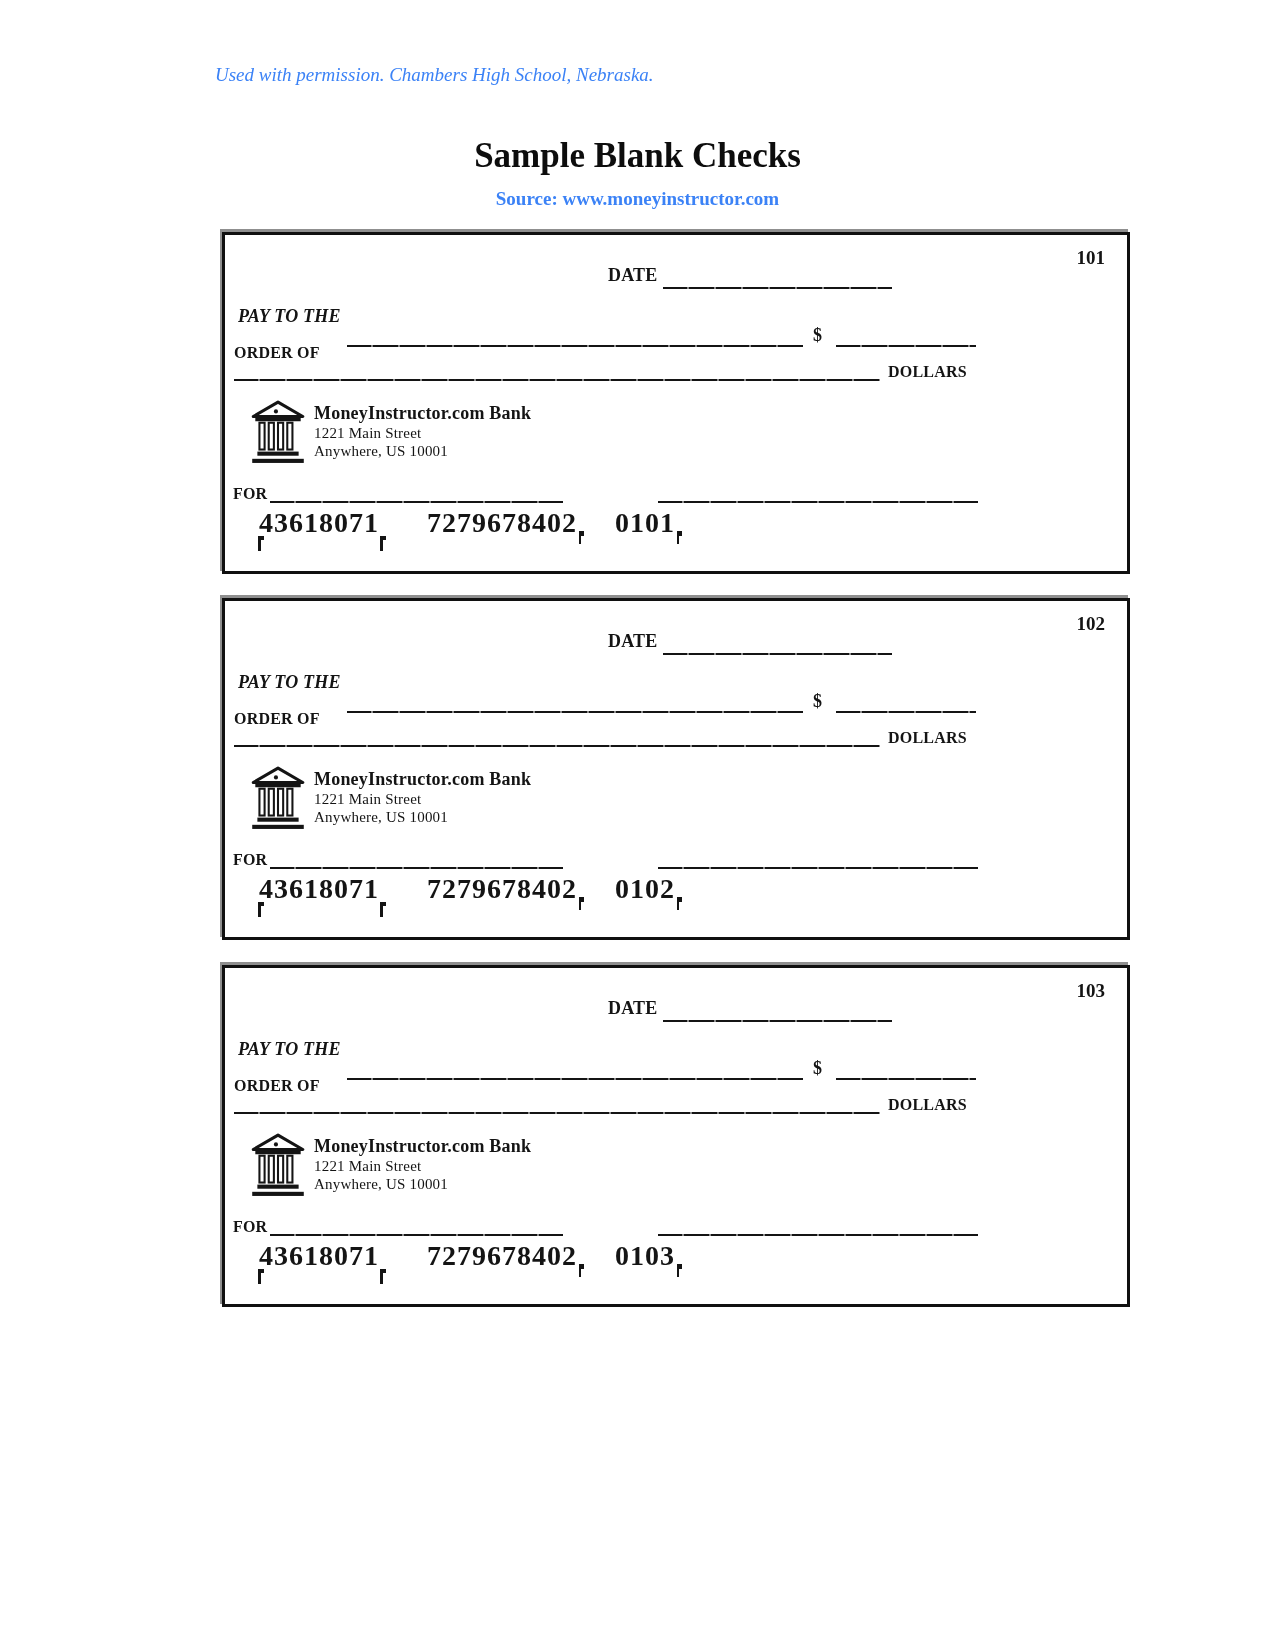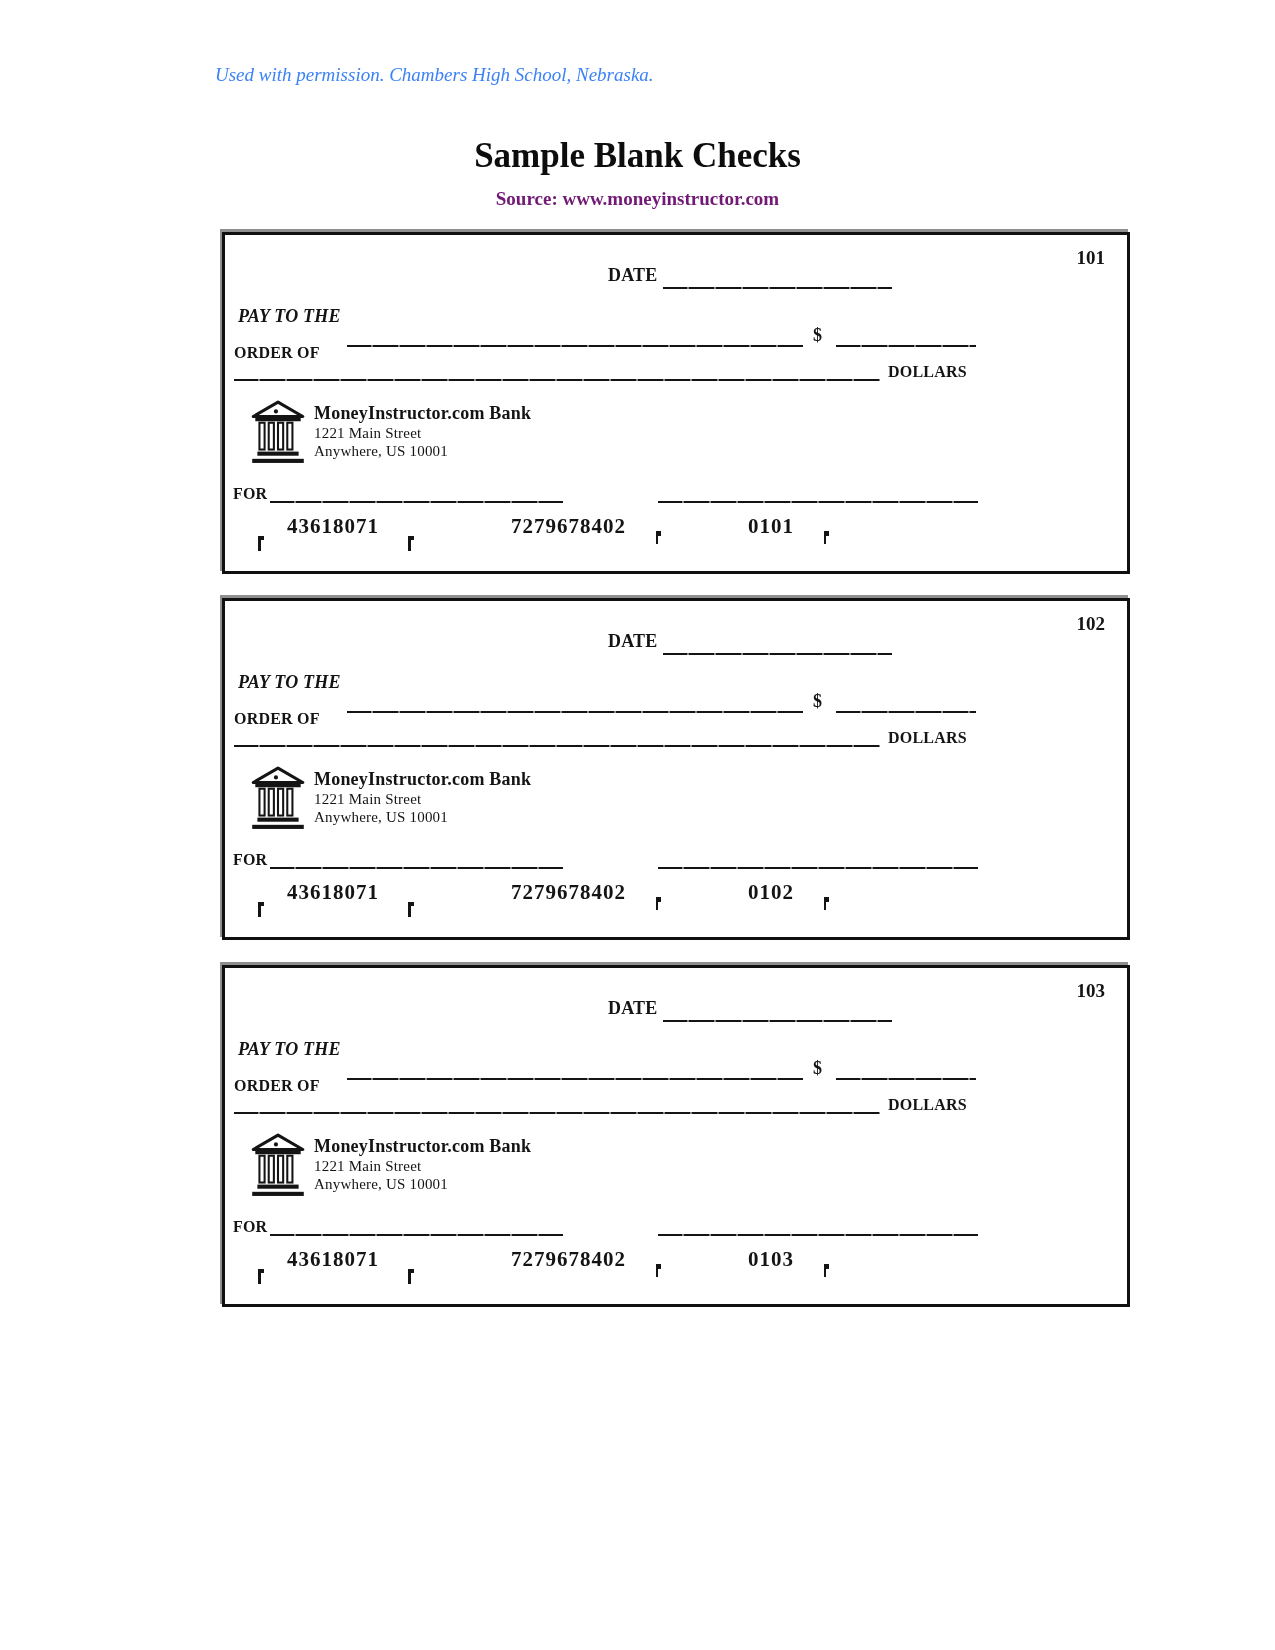--- a/index.html
+++ b/index.html
@@ -13,21 +13,21 @@
   .note {
     position: absolute; left: 215px; top: 64px;
     font-style: italic; font-size: 19px; color: #3b82f6;
   }
   .title {
     position: absolute; left: 0; top: 136px; width: 100%;
     text-align: center; font-size: 35px; font-weight: bold; color: #0d0d0d;
   }
   .source {
     position: absolute; left: 0; top: 188px; width: 100%;
-    text-align: center; font-size: 19px; font-weight: bold; color: #701a75;
+    text-align: center; font-size: 19px; font-weight: bold; color: #3b82f6;
   }
 
   .check {
     position: absolute; left: 222px; width: 908px; height: 342px;
     border: 3px solid #101010;
     background: #fff;
     box-shadow: -2px -3px 0 0 #8f8f8f;
   }
   .check * { position: absolute; }
 
@@ -61,22 +61,22 @@
   .bank-street{ left: 89px;  top: 190px; font-size: 15px; font-weight: normal; }
   .bank-city  { left: 89px;  top: 208px; font-size: 15px; font-weight: normal; }
 
   .for-lbl    { left: 8px;   top: 250px; font-size: 16px; }
   .memo-line  { left: 45px;  top: 252px; width: 293px; }
   .sig-line   { left: 433px; top: 252px; width: 320px; }
 
   .micr {
     left: 32px; top: 280px; position: absolute;
     display: flex; align-items: flex-end;
-    font-size: 21px; font-weight: bold; letter-spacing: 1px;
-    white-space: nowrap; height: 24px; gap: 28px;
+    font-size: 28px; font-weight: bold; letter-spacing: 1px;
+    white-space: nowrap; height: 24px;
   }
   .micr > * { position: static; }
   .micr .gap-lg { display: inline-block; width: 46px; }
   .micr .gap-md { display: inline-block; width: 36px; }
 
   
   .m-transit { display: inline-flex; align-items: flex-start; margin: 0 1px 3px 1px; }
   .m-transit .bar { display: block; width: 3px; height: 15px; background: #141414; }
   .m-transit .dots { display: flex; flex-direction: column; justify-content: space-between; height: 14px; margin-left: 2px; }
   .m-transit .dots i { display: block; width: 4px; height: 4px; background: #141414; }

